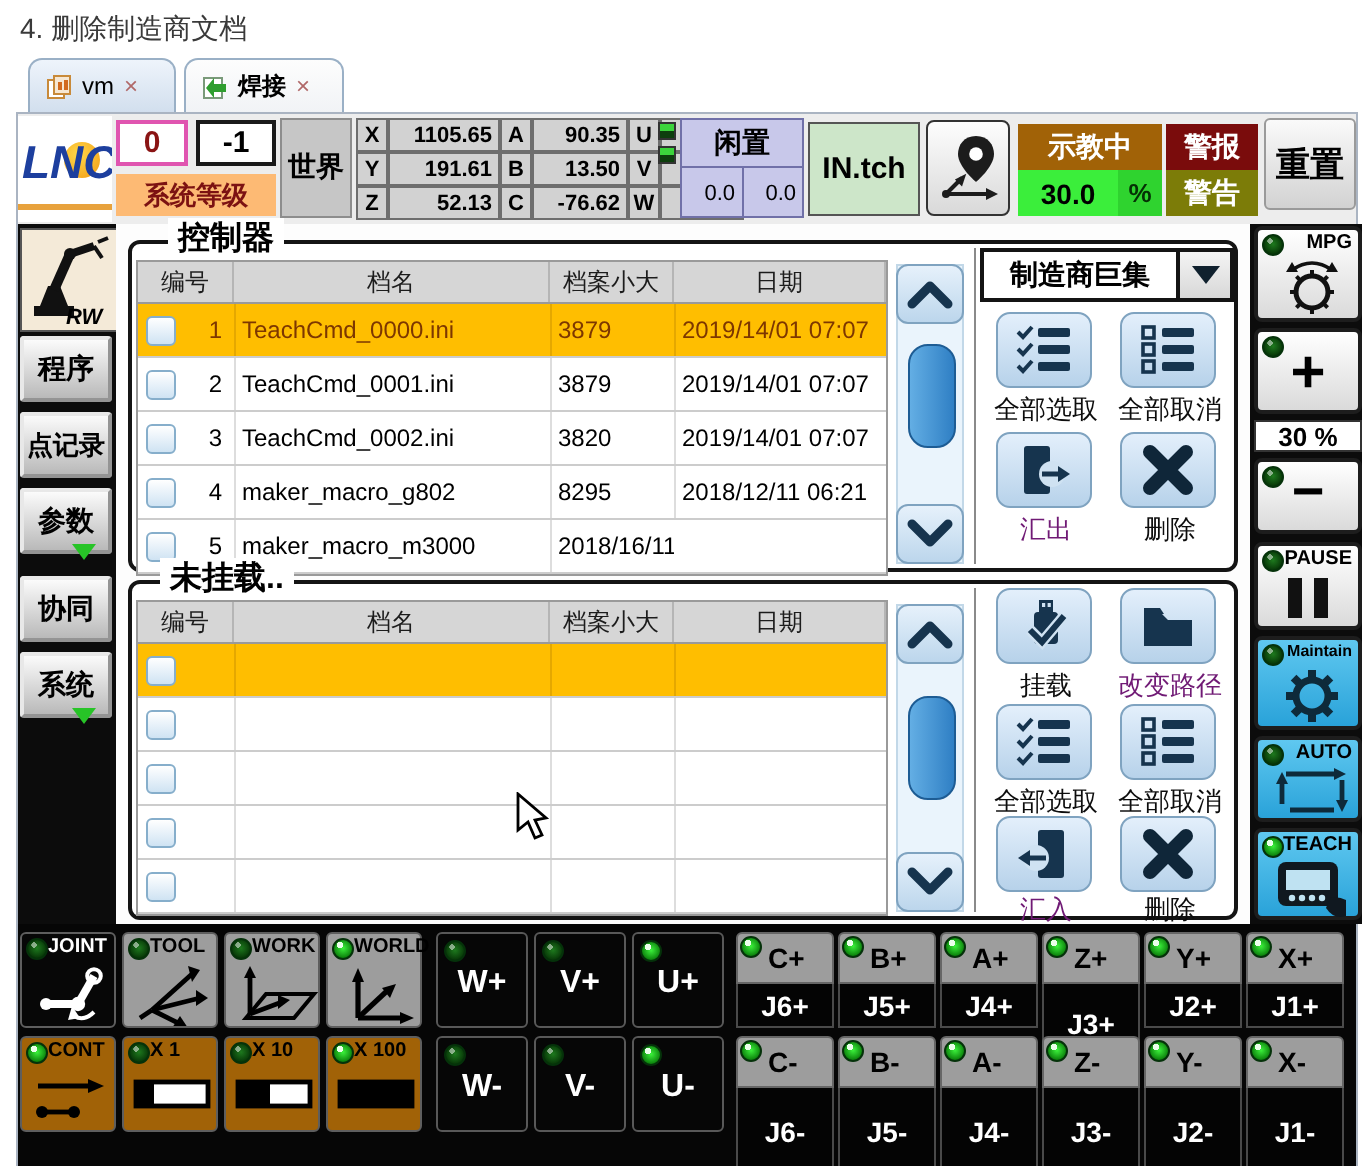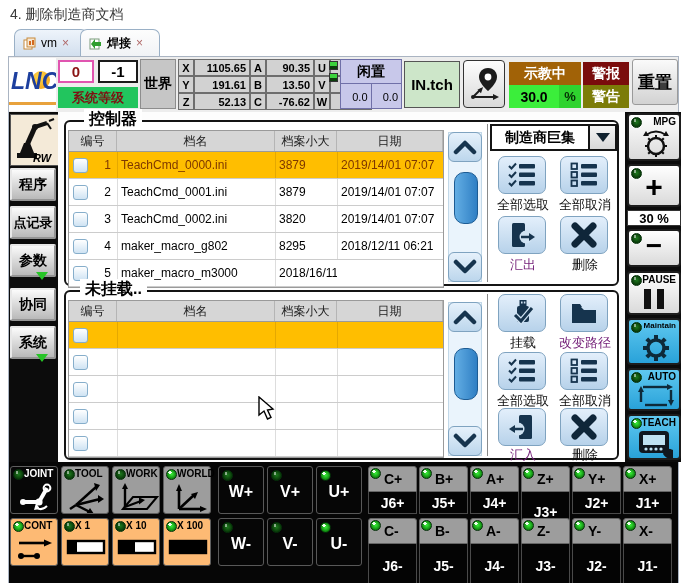--- a/index.html
+++ b/index.html
@@ -60,21 +60,21 @@
   
   .rbtn{position:absolute;left:627px;width:54px;border:2px solid #1d1d1d;border-radius:4px;
         background:linear-gradient(#ffffff,#dadada);box-sizing:border-box;}
   .rbtn.blue{background:linear-gradient(#5fc8f0,#29a2d9);}
   .rlbl{position:absolute;top:1px;right:3px;font-size:10px;font-weight:bold;}
   
   .modebtn{position:absolute;width:48px;height:48px;border:1px solid #5e5e5e;border-radius:3px;box-sizing:border-box;}
   .modebtn .cap{position:absolute;top:1px;left:13px;font-size:10px;font-weight:bold;letter-spacing:0;}
   .modebtn.dark{background:#070707;color:#fff;}
   .modebtn.grey{background:#9d9d9d;color:#000;}
-  .modebtn.lite{background:#fdba74;color:#000;}
+  .modebtn.lite{background:#a16207;color:#000;}
   .kbtn{position:absolute;width:46px;height:48px;background:#060606;border:1px solid #585858;border-radius:3px;
         color:#fff;font-weight:bold;font-size:16px;box-sizing:border-box;}
   .kbtn span{position:absolute;left:0;right:0;top:16px;text-align:center;}
   .jogbtn{position:absolute;width:49px;}
   .jogtop{position:relative;height:26px;background:#9d9d9d;border:1px solid #666;border-radius:3px 3px 0 0;
           font-weight:bold;font-size:14px;box-sizing:border-box;}
   .jogtop b{position:absolute;left:15px;top:4px;font-weight:bold;}
   .jogbot{background:#040404;border:1px solid #4a4a4a;border-top:none;color:#fff;font-weight:bold;font-size:14px;
           display:flex;align-items:center;justify-content:center;box-sizing:border-box;}
   .ic{display:block;}
@@ -91,40 +91,40 @@
   <div class="tab" style="left:14px;width:74px;">
     <svg class="ic" width="13" height="13" viewBox="0 0 13 13">
         <rect x="1" y="3" width="8" height="9" fill="#fff" stroke="#c88a3a"></rect>
         <rect x="4" y="1" width="8" height="9" fill="#f6e7d2" stroke="#c88a3a"></rect>
         <rect x="6" y="4" width="2" height="4" fill="#d26a1e"></rect>
         <rect x="9" y="3" width="2" height="5" fill="#d26a1e"></rect>
       </svg>
     <span>vm</span>
     <span class="x">×</span>
   </div>
-  <div class="tab active" style="left:80px;width:80px;align-items:center;">
+  <div class="tab active" style="left:92px;width:80px;align-items:center;">
     <svg class="ic" width="13" height="13" viewBox="0 0 13 13">
         <rect x="1" y="2" width="9" height="10" fill="#fff" stroke="#7a9a7a"></rect>
         <polygon points="6,5 12,5 12,9 6,9 6,12 2,7 6,2" fill="#2f9e2f"></polygon>
       </svg>
     <span>焊接</span>
     <span class="x">×</span>
   </div>
 
   <div class="abs" style="left:9px;top:57px;width:669px;height:55px;background:#ededed;border-bottom:1px solid #c8c8c8;"></div>
 
   <div class="hbox" style="left:9px;top:58px;width:47px;height:53px;background:#fff;overflow:hidden;">
     <div class="abs" style="left:23px;top:13px;width:18px;height:18px;border-radius:50%;background:radial-gradient(circle at 40% 35%,#ffd84a,#f29a12);"></div>
     <div class="abs" style="left:2px;top:10px;font-weight:bold;font-style:italic;font-size:23px;color:#1d3f9e;">LNC</div>
     <div class="abs" style="left:0;top:44px;width:47px;height:3px;background:#e8a23c;"></div>
   </div>
 
   <div class="hbox" style="left:58px;top:60px;width:36px;height:23px;background:#fff;border:2px solid #e055b0;font-weight:bold;font-size:15px;color:#8a1414;display:flex;align-items:center;justify-content:center;">0</div>
   <div class="hbox" style="left:98px;top:60px;width:40px;height:23px;background:#fff;border:2px solid #1a1a1a;font-weight:bold;font-size:15px;display:flex;align-items:center;justify-content:center;">-1</div>
-  <div class="hbox" style="left:58px;top:87px;width:80px;height:21px;background:#22c55e;color:#7c1212;font-weight:bold;font-size:13px;display:flex;align-items:center;justify-content:center;">系统等级</div>
+  <div class="hbox" style="left:58px;top:87px;width:80px;height:21px;background:#fdba74;color:#7c1212;font-weight:bold;font-size:13px;display:flex;align-items:center;justify-content:center;">系统等级</div>
 
   <div class="hbox" style="left:140px;top:59px;width:36px;height:50px;background:#c6c6c6;border:1px solid #8d8d8d;font-weight:bold;font-size:14px;display:flex;align-items:center;justify-content:center;">世界</div>
 
   <div class="hbox" style="left:178px;top:59px;width:148px;height:51px;display:grid;grid-template-columns:16px 56px 16px 48px 16px 42px;grid-auto-rows:17px;">
     <span class="cc">X</span>
       <span class="cv">1105.65</span>
     <span class="cc">A</span>
       <span class="cv">90.35</span>
     <span class="cc">U</span>
       <span class="cv">19.63</span>

